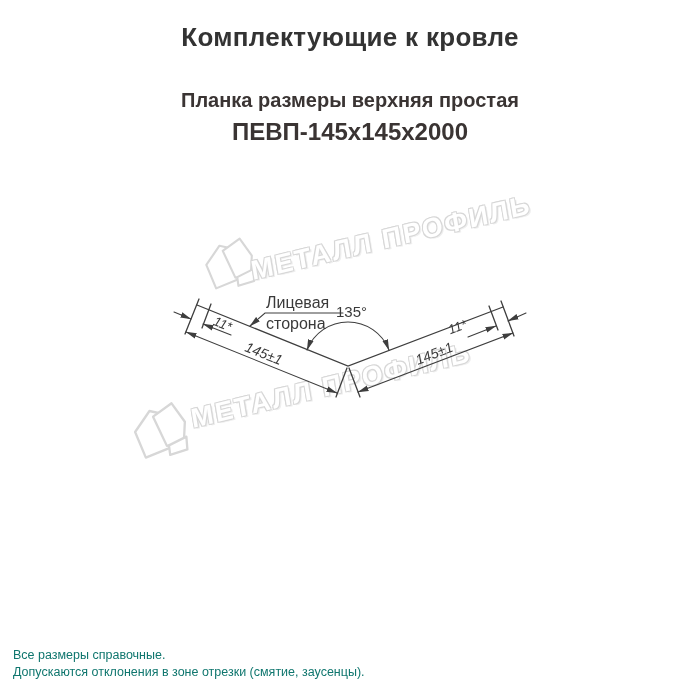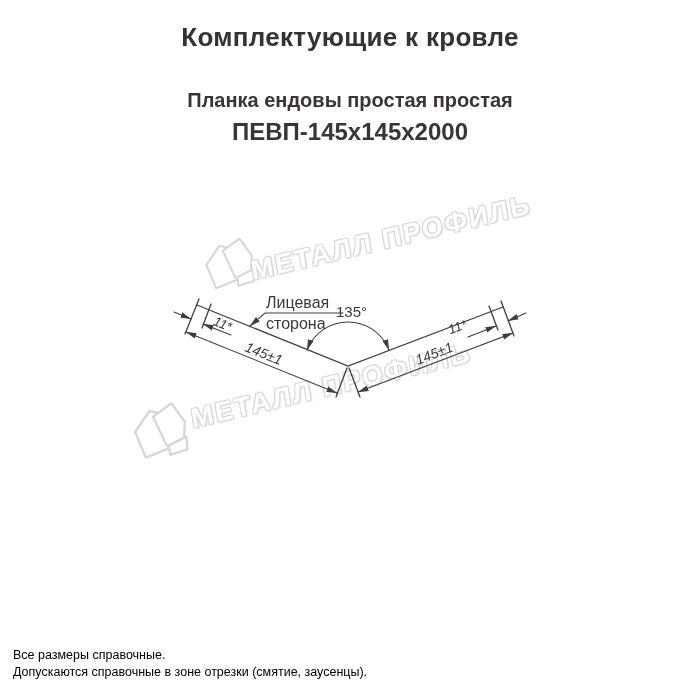--- a/index.html
+++ b/index.html
@@ -6,21 +6,21 @@
   body{
     width:700px;height:700px;position:relative;overflow:hidden;
     background:#ffffff;
     font-family:"Liberation Sans", sans-serif;
   }
   .abs{position:absolute;}
   .center-line{left:0;width:700px;text-align:center;white-space:nowrap;}
   .page-title{top:22px;font-size:26px;font-weight:bold;color:#333333;letter-spacing:.3px;}
   .product-name{top:89px;font-size:20px;font-weight:bold;color:#3a3433;}
   .product-code{top:118px;font-size:24px;font-weight:bold;color:#3a3433;}
-  .note{left:13px;font-size:12.5px;color:#000000;white-space:nowrap;}
+  .note{left:13px;font-size:12.5px;color:#0f766e;white-space:nowrap;}
   .note-1{top:648px;}
   .note-2{top:665px;}
 
   
   .wm-text{
     position:absolute;z-index:0;white-space:nowrap;
     font-weight:bold;font-size:27px;letter-spacing:2px;
     color:#ffffff;
     text-shadow:1px 1px 0 #d7d7d7,-1px -1px 0 #d7d7d7,1px -1px 0 #d7d7d7,-1px 1px 0 #d7d7d7,2px 2px 0 #efefef;
     transform-origin:left bottom;
@@ -57,21 +57,21 @@
     <g fill="#ffffff" stroke="#d7d7d7" stroke-width="2.2" stroke-linejoin="round" transform="rotate(-14 30 35)">
       <path d="M6,30 L24,14 L40,22 L38,52 L10,56 Z"></path>
       <path d="M26,20 L46,12 L54,32 L48,52 L32,50 Z"></path>
       <path d="M34,50 L52,46 L50,58 L33,59 Z"></path>
     </g>
   </svg>
 </div>
 <div class="wm-text wm-2">МЕТАЛЛ ПРОФИЛЬ</div>
 
 <div class="abs center-line page-title hdr">Комплектующие к кровле</div>
-<div class="abs center-line product-name hdr">Планка ендовы простая простая</div>
+<div class="abs center-line product-name hdr">Планка размеры верхняя простая</div>
 <div class="abs center-line product-code hdr">ПЕВП-145х145х2000</div>
 
 <svg class="drawing" width="700" height="700" viewBox="0 0 700 700">
   <defs>
     <marker id="arr" viewBox="0 0 10 7" refX="9.6" refY="3.5" markerWidth="11" markerHeight="8" orient="auto-start-reverse" markerUnits="userSpaceOnUse">
       <path d="M0,0.9 L10,3.5 L0,6.1 Z" fill="#3e3e3e"></path>
     </marker>
   </defs>
 
   <g stroke="#3e3e3e" fill="none" stroke-width="1.3" stroke-linecap="round">
@@ -105,13 +105,13 @@
   <text class="leader-label" x="266" y="308">Лицевая</text>
   <text class="leader-label" x="266" y="329">сторона</text>
   <text class="angle-label" x="336" y="317">135°</text>
   <text class="dim-label" x="262" y="358" text-anchor="middle" transform="rotate(21.8 262 358)">145±1</text>
   <text class="dim-label" x="436" y="358" text-anchor="middle" transform="rotate(-20.8 436 358)">145±1</text>
   <text class="hem-label" x="221" y="328" text-anchor="middle" transform="rotate(21.8 221 328)">11*</text>
   <text class="hem-label" x="459" y="331" text-anchor="middle" transform="rotate(-20.8 459 331)">11*</text>
 </svg>
 
 <div class="abs note note-1">Все размеры справочные.</div>
-<div class="abs note note-2">Допускаются справочные в зоне отрезки (смятие, заусенцы).</div>
+<div class="abs note note-2">Допускаются отклонения в зоне отрезки (смятие, заусенцы).</div>
 
 </body></html>

